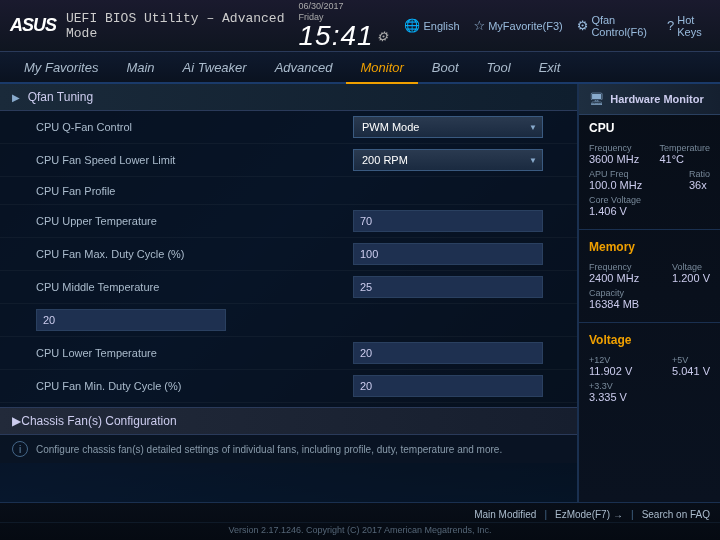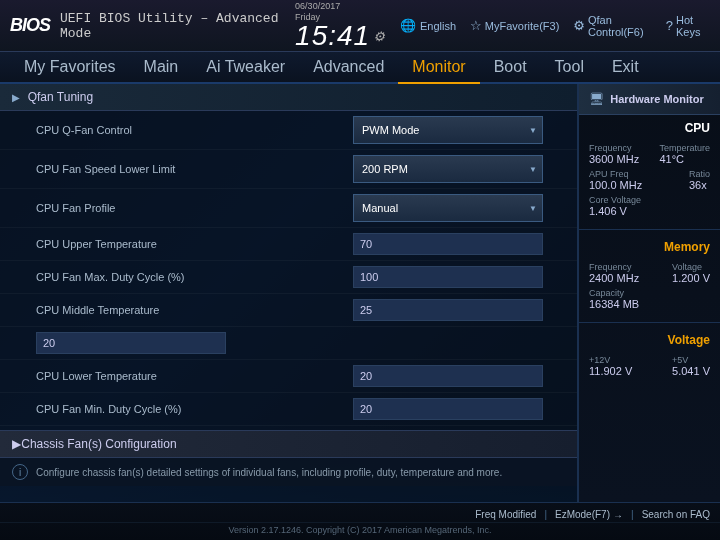--- a/index.html
+++ b/index.html
@@ -103,26 +103,27 @@
       align-items: stretch;
       background: linear-gradient(to bottom, #0f1a2e, #0a1220);
       border-bottom: 2px solid #1a3a6a;
       height: 32px;
       padding: 0 10px;
     }
     .nav-item {
       display: flex;
       align-items: center;
       padding: 0 14px;
-      font-size: 16px;
+      font-size: 13px;
       color: #aabbcc;
       cursor: pointer;
       border-bottom: 2px solid transparent;
       margin-bottom: -2px;
       white-space: nowrap;
+      font-style: italic;
     }
     .nav-item.active {
       color: #f0a000;
       border-bottom: 2px solid #f0a000;
     }
 
     
     .main-layout {
       position: relative;
       z-index: 10;
@@ -182,21 +183,21 @@
       width: 190px;
       height: 22px;
     }
     .setting-select {
       background: linear-gradient(to bottom, #2a3a50, #1a2a40);
       border: 1px solid #3a5a80;
       color: #fff;
       font-size: 11px;
       padding: 2px 24px 2px 8px;
       width: 190px;
-      height: 28px;
+      height: 22px;
       appearance: none;
       -webkit-appearance: none;
       cursor: pointer;
       position: relative;
     }
     .select-wrapper {
       position: relative;
       width: 190px;
     }
     .select-wrapper::after {
@@ -273,21 +274,20 @@
       color: #88aacc;
     }
     .hw-section {
       padding: 6px 10px 4px;
     }
     .hw-section-title {
       font-size: 12px;
       font-weight: bold;
       margin-bottom: 6px;
       padding-bottom: 2px;
-      text-align: right;
     }
     .hw-section-title.cpu { color: #ffffff; }
     .hw-section-title.memory { color: #f0a000; }
     .hw-section-title.voltage { color: #f0a000; }
     .hw-row {
       display: flex;
       justify-content: space-between;
       margin-bottom: 4px;
     }
     .hw-col {
@@ -350,21 +350,21 @@
       color: #556677;
     }
   </style>
 </head>
 <body>
 
 <div class="bg-main"></div>
 <div class="bg-glow"></div>
 
 <div class="header">
-  <span class="asus-logo">BIOS</span>
+  <span class="asus-logo">ASUS</span>
   <span class="header-title">UEFI BIOS Utility – Advanced Mode</span>
 
   <div class="datetime-block">
     <span class="datetime-date">
       <span>06/30/2017</span><br><span>Friday</span>
     </span>
     <div style="display:flex;align-items:center;font-style:italic;">
       <span class="datetime-time">15:41</span>
       <span class="gear-icon">⚙</span>
     </div>
@@ -433,30 +433,20 @@
               <option>200 RPM</option>
               <option>300 RPM</option>
               <option>400 RPM</option>
             </select>
           </div>
         </div>
       </div>
 
       <div class="setting-row">
         <span class="setting-label">CPU Fan Profile</span>
-        <div class="setting-value">
-          <div class="select-wrapper">
-            <select class="setting-select">
-              <option>Standard</option>
-              <option>Silent</option>
-              <option>Turbo</option>
-              <option selected="">Manual</option>
-            </select>
-          </div>
-        </div>
       </div>
 
       <div class="setting-row">
         <span class="setting-label">CPU Upper Temperature</span>
         <div class="setting-value">
           <input class="setting-input" type="text" value="70" style="">
         </div>
       </div>
 
       <div class="setting-row">
@@ -570,27 +560,33 @@
       <div class="hw-row">
         <div class="hw-col">
           <span class="hw-label">+12V</span>
           <span class="hw-value">11.902 V</span>
         </div>
         <div class="hw-col">
           <span class="hw-label">+5V</span>
           <span class="hw-value">5.041 V</span>
         </div>
       </div>
+      <div class="hw-row">
+        <div class="hw-col">
+          <span class="hw-label">+3.3V</span>
+          <span class="hw-value">3.335 V</span>
+        </div>
+      </div>
     </div>
   </div>
 </div>
 
 <div class="footer">
   <div class="footer-top">
-    <span class="footer-btn">Freq Modified</span>
+    <span class="footer-btn">Main Modified</span>
     <span class="footer-sep">|</span>
     <span class="footer-btn">
       <span>EzMode(F7)</span>
       <span>→</span>
     </span>
     <span class="footer-sep">|</span>
     <span class="footer-btn">Search on FAQ</span>
   </div>
   <div class="footer-bottom">
     <span>Version 2.17.1246. Copyright (C) 2017 American Megatrends, Inc.</span>

